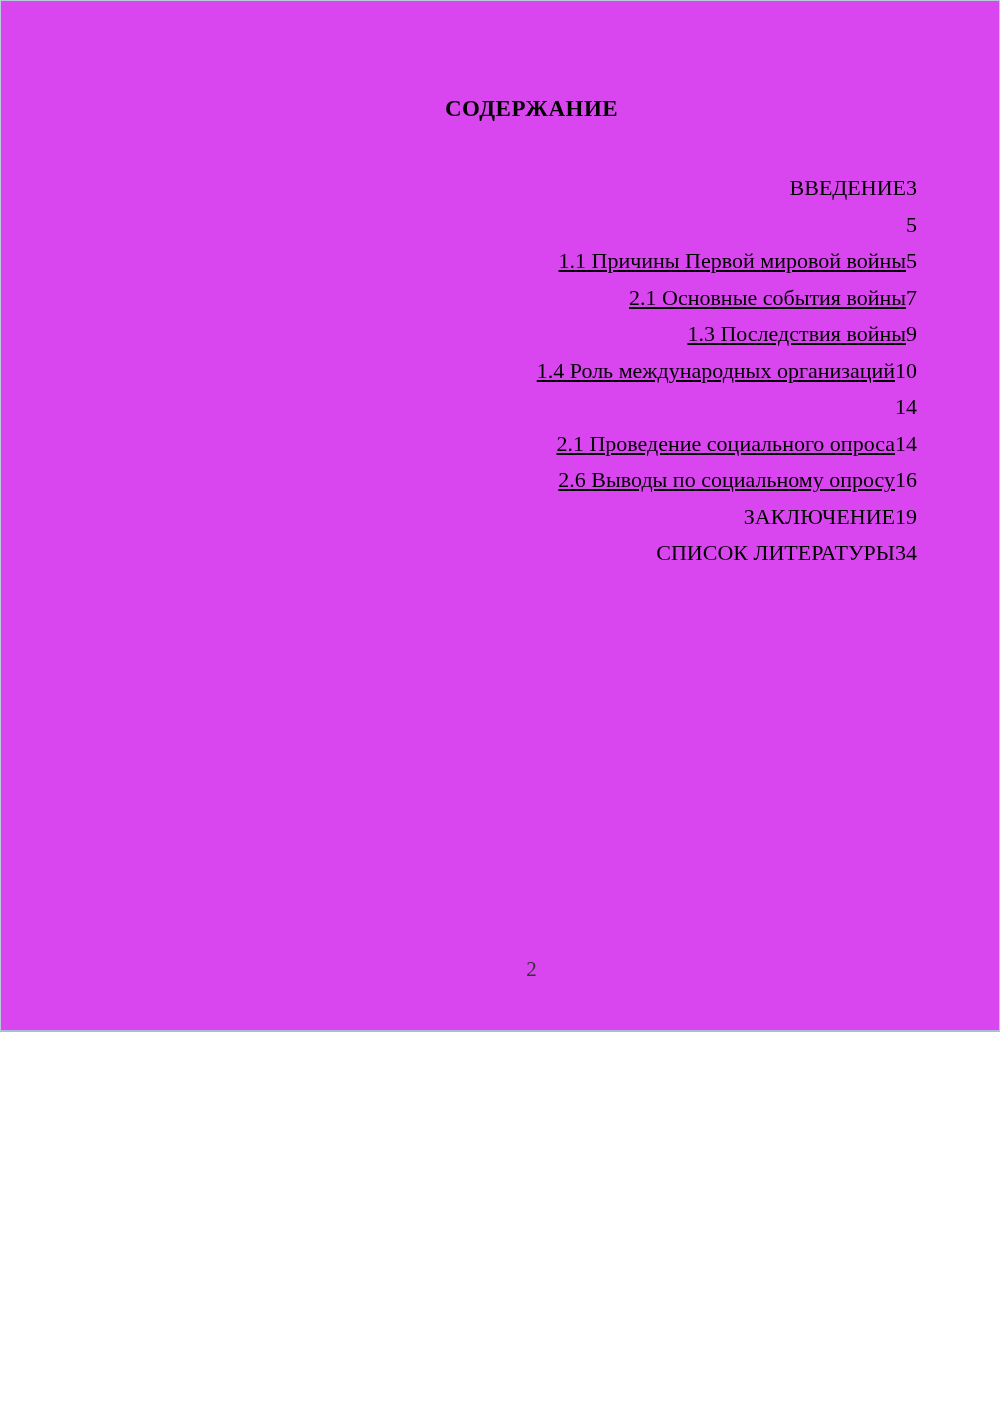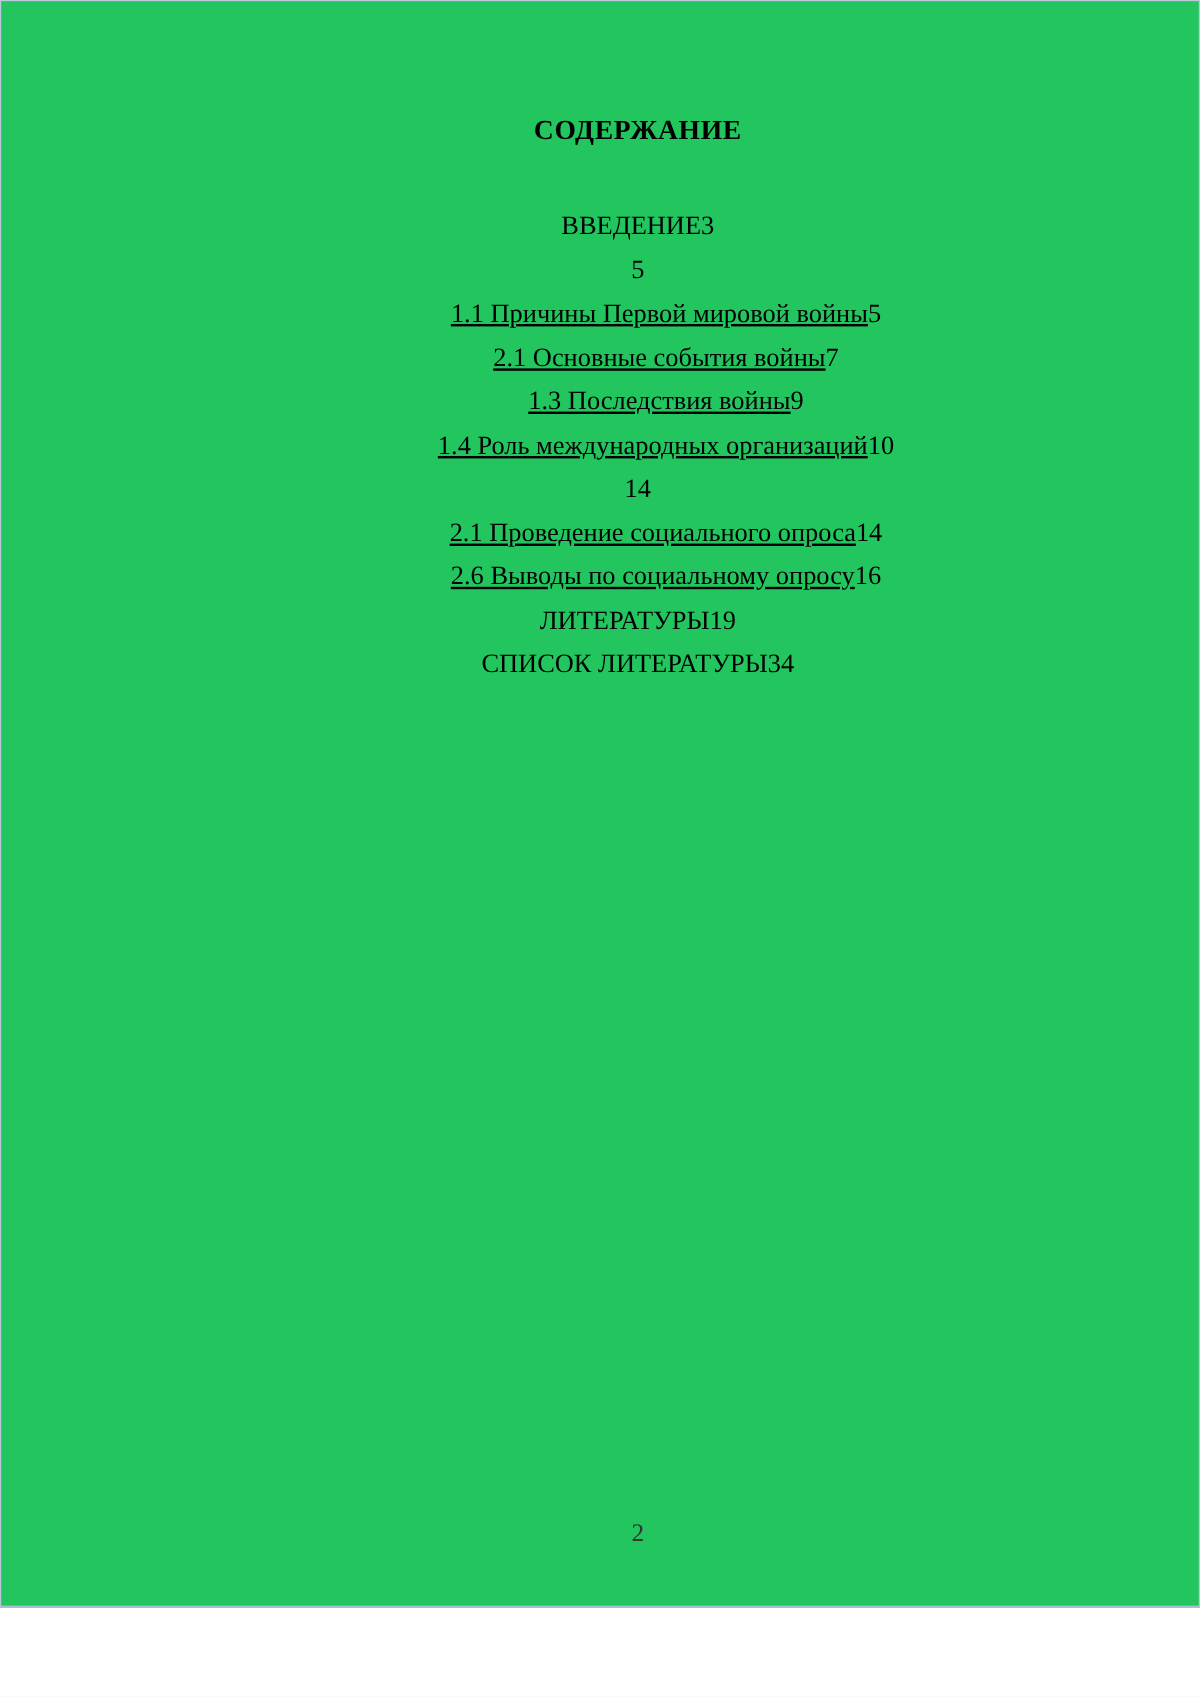--- a/index.html
+++ b/index.html
@@ -13,45 +13,45 @@
     position: relative;
     font-family: "Liberation Serif", "DejaVu Serif", serif;
     color: #000000;
     box-sizing: border-box;
   }
   .page {
     position: absolute;
     top: 0;
     left: 0;
     width: 1000px;
-    height: 1340px;
+    height: 1032px;
     box-sizing: border-box;
     border: 1px solid #b9c8da;
     border-bottom: 2px solid #a9bdd4;
-    background: #22c55e;
+    background: #d946ef;
   }
   .content {
     position: absolute;
     top: 95px;
     left: 145px;
     right: 82px;
   }
   .doc-title {
     margin: 0 0 48px 0;
     text-align: center;
     font-size: 23px;
     font-weight: bold;
     letter-spacing: 0.5px;
   }
   .toc {
     display: block;
   }
   .toc-row {
     display: flex;
-    justify-content: center;
+    justify-content: flex-end;
     align-items: baseline;
     font-size: 22px;
     line-height: 36.5px;
   }
   .toc-row.indent .toc-label {
     padding-left: 47px;
     text-decoration: underline;
   }
   .toc-label {
     white-space: nowrap;
@@ -105,21 +105,21 @@
         </div>
         <div class="toc-row indent">
           <span class="toc-label">2.1 Проведение социального опроса</span>
           <span class="toc-page">14</span>
         </div>
         <div class="toc-row indent">
           <span class="toc-label">2.6 Выводы по социальному опросу</span>
           <span class="toc-page">16</span>
         </div>
         <div class="toc-row">
-          <span class="toc-label">ЛИТЕРАТУРЫ</span>
+          <span class="toc-label">ЗАКЛЮЧЕНИЕ</span>
           <span class="toc-page">19</span>
         </div>
         <div class="toc-row">
           <span class="toc-label">СПИСОК ЛИТЕРАТУРЫ</span>
           <span class="toc-page">34</span>
         </div>
       </div>
   </div>
   <div class="page-footer">2</div>
 </div>

